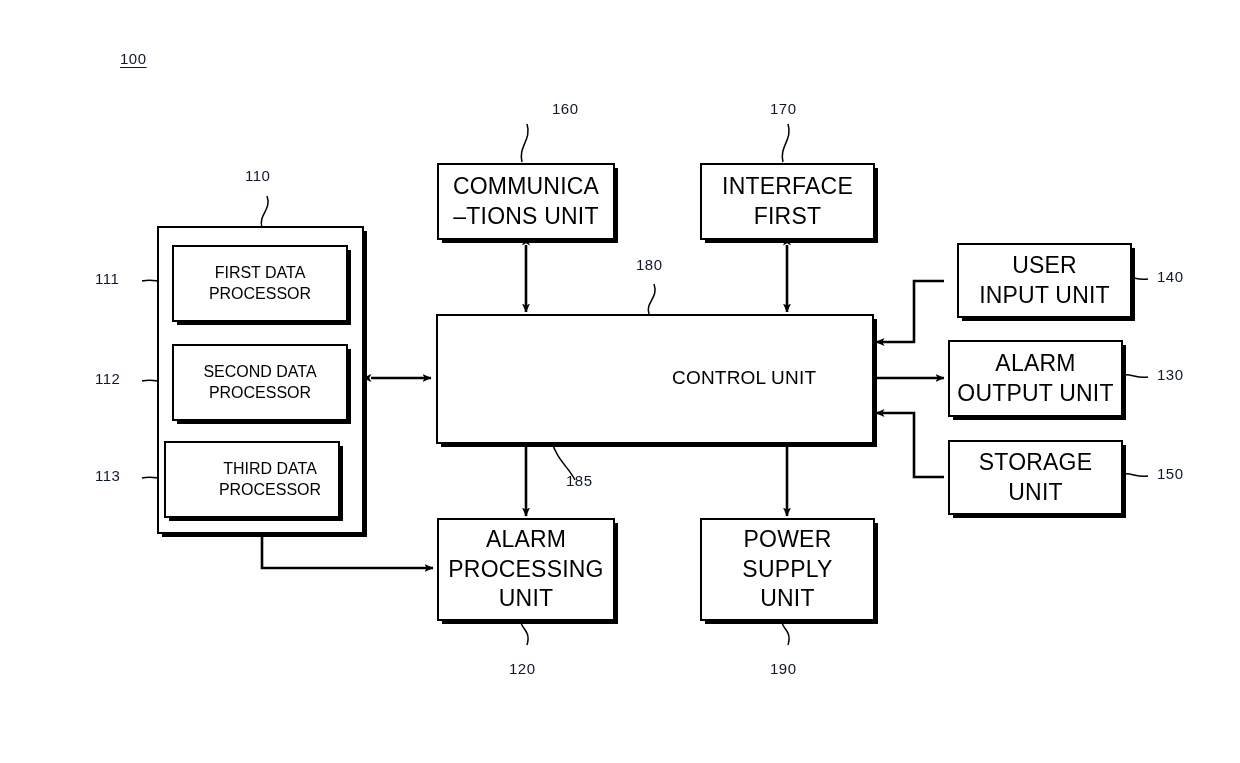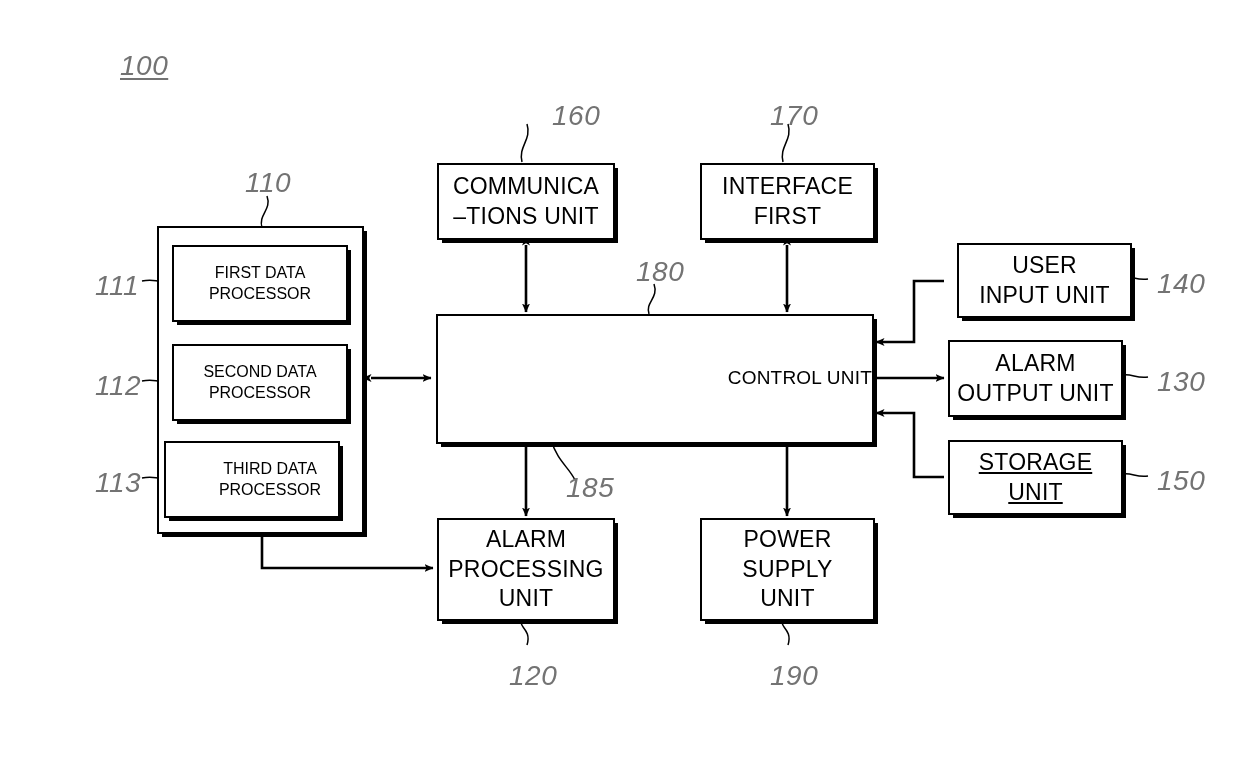--- a/index.html
+++ b/index.html
@@ -45,45 +45,44 @@
   }
   .group-box {
     position: absolute;
     box-sizing: border-box;
     border: 2px solid #000;
     background: #ffffff;
     box-shadow: 4px 4px 0 -1px #000;
   }
   .refnum {
     position: absolute;
-    font-size: 28px;
-    color: #737373;
+    font-size: 15px;
+    color: #0f172a;
     letter-spacing: 0.5px;
     white-space: nowrap;
-    font-style: italic;
   }
   .refnum.underlined {
     text-decoration: underline;
     text-underline-offset: 3px;
   }
   .inner-shadow-box {
     position: absolute;
     box-sizing: border-box;
     border: 2px solid #000;
     background: #ffffff;
     box-shadow: 4px 4px 0 -1px #000;
     display: flex;
     align-items: center;
     justify-content: center;
     text-align: center;
     line-height: 1.28;
   }
   .ctrl-text {
     position: absolute;
-    text-align: right;
+    text-align: left;
     font-size: 19px;
     color: #000;
     letter-spacing: 0.2px;
   }
 </style>
 </head>
 <body>
 
 <div id="figure">
 
@@ -182,21 +181,21 @@
 INPUT UNIT</span>
   </div>
   <div class="refnum" style="left:1157px; top:268px;">140</div>
 
   <div class="box" style="left:948px; top:340px; width:175px; height:77px;">
     <span class="label">ALARM
 OUTPUT UNIT</span>
   </div>
   <div class="refnum" style="left:1157px; top:366px;">130</div>
 
-  <div class="box" style="left:948px; top:440px; width:175px; height:75px;text-decoration:underline;">
+  <div class="box" style="left:948px; top:440px; width:175px; height:75px;">
     <span class="label">STORAGE UNIT</span>
   </div>
   <div class="refnum" style="left:1157px; top:465px;">150</div>
 
   <div class="box" style="left:437px; top:518px; width:178px; height:103px;">
     <span class="label">ALARM
 PROCESSING
 UNIT</span>
   </div>
   <div class="refnum" style="left:509px; top:660px;">120</div>

